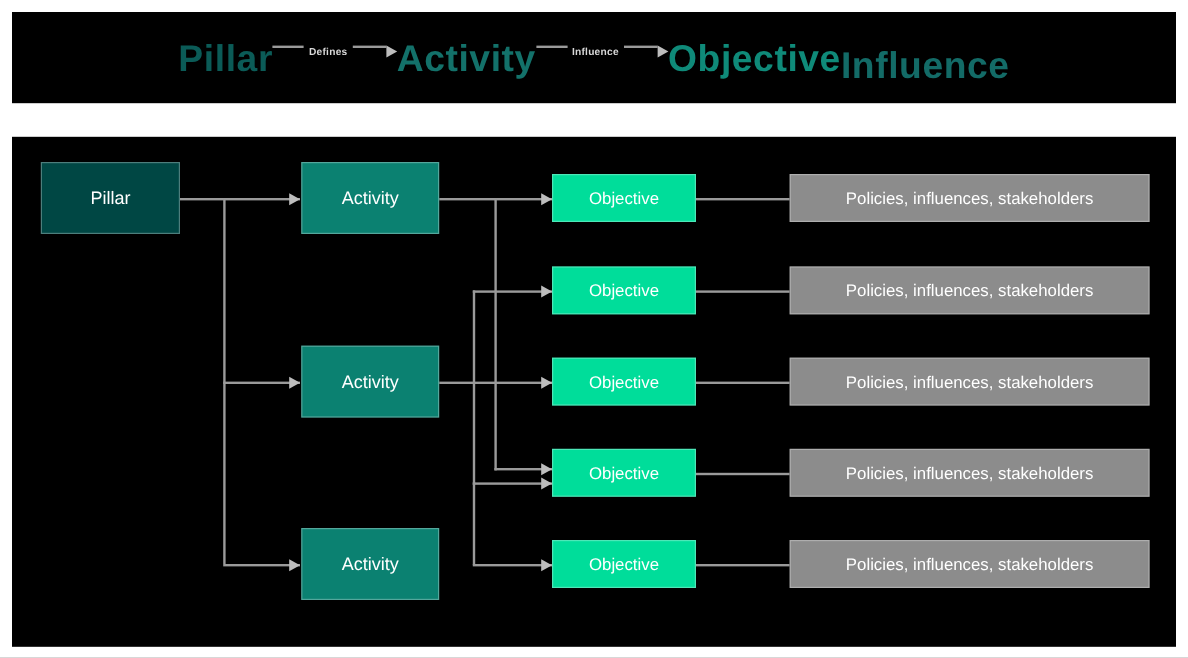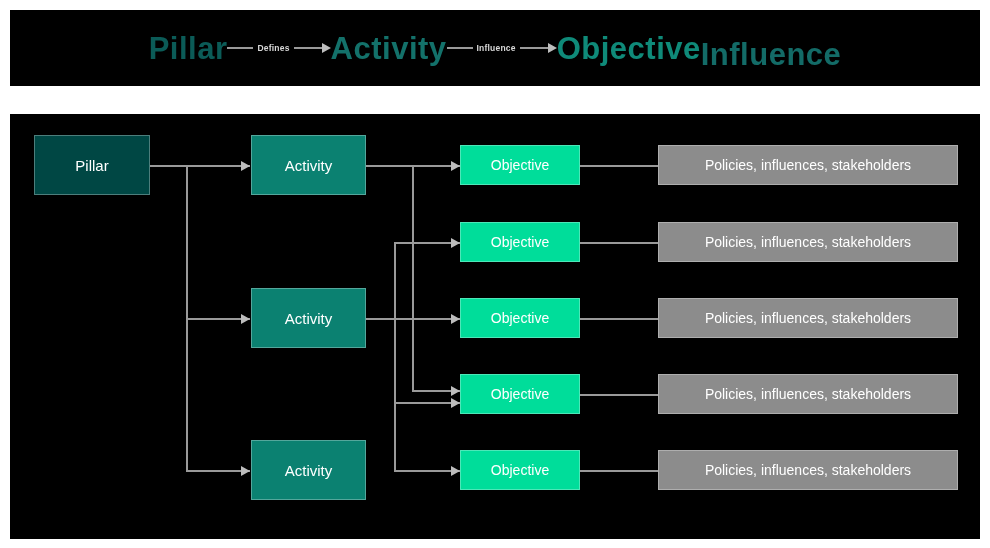--- a/index.html
+++ b/index.html
@@ -23,21 +23,21 @@
   .bword{
     font-size:31px;font-weight:700;letter-spacing:.5px;
     white-space:nowrap;line-height:1;
   }
   .bw-pillar{color:#0b5b57;}
   .bw-activity{color:#13716a;}
   .bw-objective{color:#0f8a79;}
   .bw-influence{color:#136b67;margin-top:12px;}
 
   .conn{
-    position:relative;display:flex;align-items:center;
+    position:relative;display:flex;
     height:20px;white-space:nowrap;
   }
   .conn .ln{display:block;height:2px;background:#9a9a9a;}
   .conn .lbl{
     font-size:8.5px;color:#d8d8d8;font-weight:700;
     padding:0 4px;letter-spacing:.2px;
   }
   .arrow-r{
     width:0;height:0;border-top:5px solid transparent;
     border-bottom:5px solid transparent;border-left:9px solid #bdbdbd;

